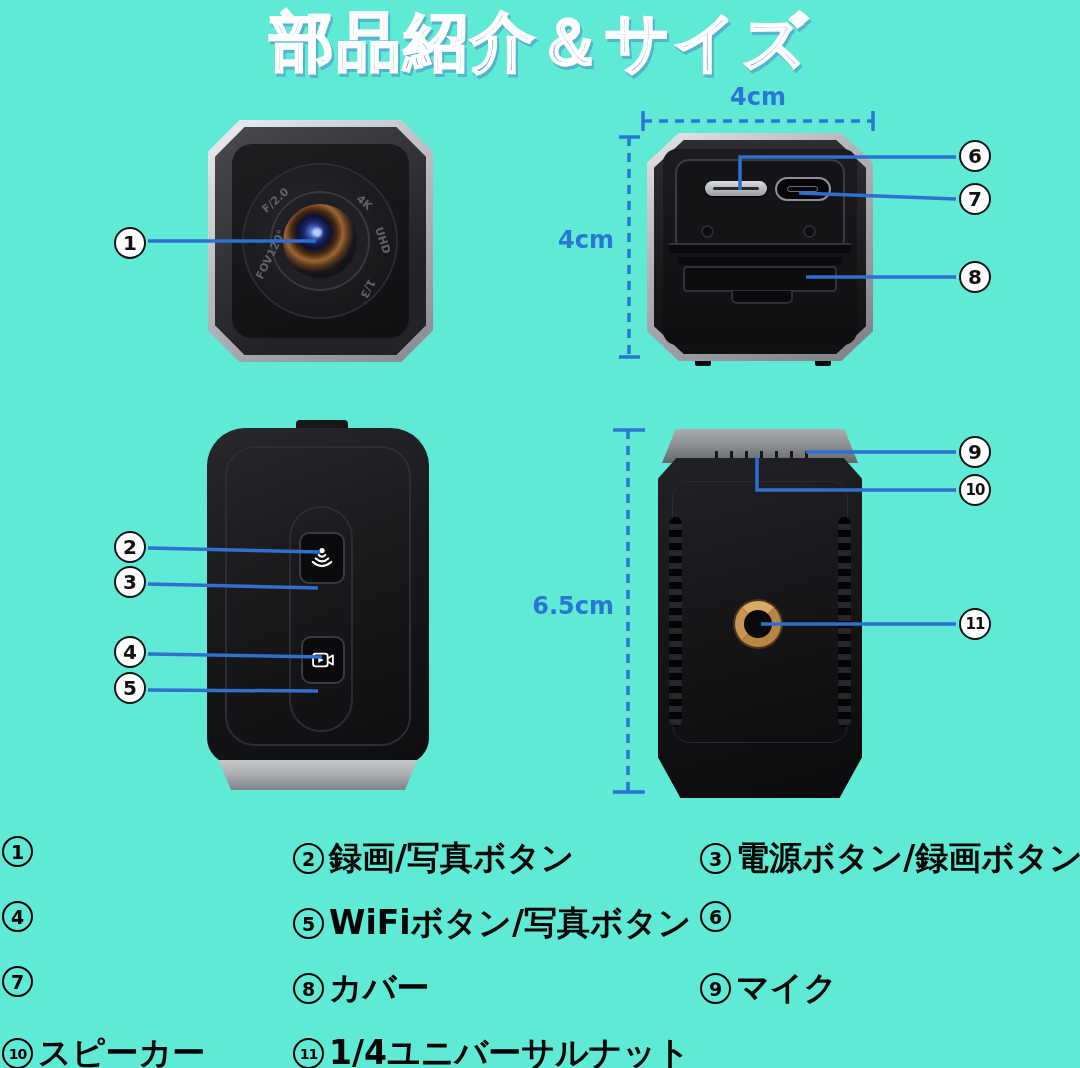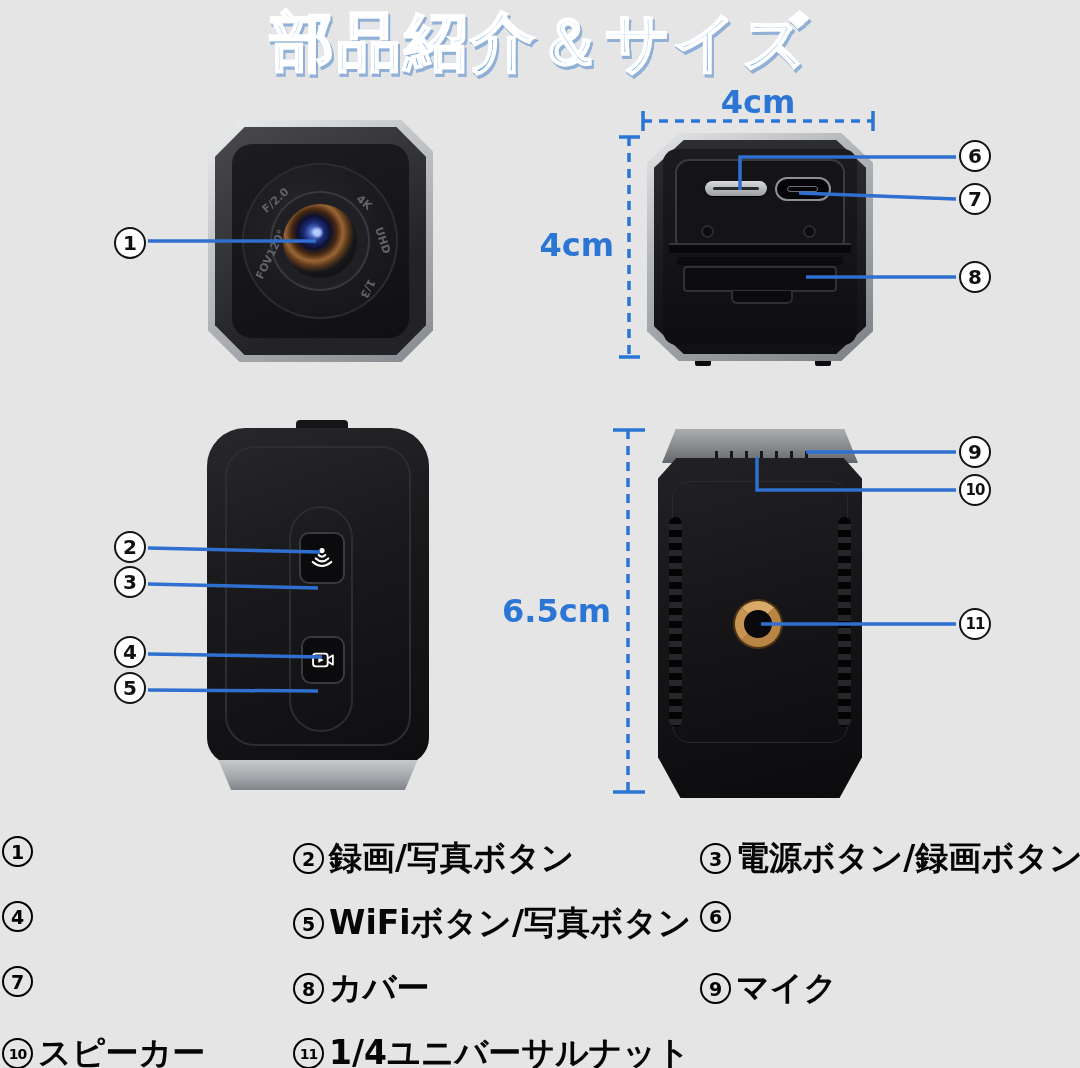--- a/index.html
+++ b/index.html
@@ -1,37 +1,37 @@
 <!DOCTYPE html>
 <html><head>
 <meta charset="utf-8">
 <style>
   * { margin:0; padding:0; box-sizing:border-box; }
   html,body { width:1080px; height:1068px; background:#ffffff; overflow:hidden;
               font-family:"DejaVu Sans","Liberation Sans",sans-serif; }
-  .canvas { position:relative; width:1080px; height:1068px; background:#e5e5e5; }
+  .canvas { position:relative; width:1080px; height:1068px; background:#5eead4; }
 
   
   .title { position:absolute; left:0; top:0; width:1080px; text-align:center;
            font-size:64px; font-weight:800; letter-spacing:3px; line-height:84px;
            color:#4a8cdc;
            background:linear-gradient(180deg,#e8f4fd 0%,#a6cbf2 38%,#4286d8 100%);
            -webkit-background-clip:text; background-clip:text;
            -webkit-text-fill-color:transparent;
            -webkit-text-stroke:2px #ffffff;
            filter:drop-shadow(2px 3px 0 rgba(74,134,200,.55)); }
 
   
   .abs { position:absolute; }
   .badge { position:absolute; width:32px; height:32px; border:2.5px solid #141414;
            border-radius:50%; background:#fff; color:#111; font-weight:800;
            font-size:20px; display:flex; align-items:center; justify-content:center;
            z-index:6; }
   .badge.two { font-size:15px; letter-spacing:-1px; }
-  .dim-label { position:absolute; color:#2b76d5; font-weight:800; font-size:32px; z-index:6; }
+  .dim-label { position:absolute; color:#2b76d5; font-weight:800; font-size:24px; z-index:6; }
   svg.overlay { position:absolute; left:0; top:0; z-index:5; }
 
   
   .fv { left:208px; top:120px; width:225px; height:242px; z-index:1; }
   .oct { clip-path:polygon(14% 0,86% 0,100% 13%,100% 87%,86% 100%,14% 100%,0 87%,0 13%); }
   .fv-outer { position:absolute; inset:0; background:linear-gradient(150deg,#eceeef 0%,#c3c6c9 35%,#85898d 100%); }
   .fv-mid   { position:absolute; inset:7px; background:linear-gradient(150deg,#4a4a4e,#232327 70%); }
   .fv-face  { position:absolute; inset:24px; border-radius:20px; background:linear-gradient(160deg,#1d1d20,#101012); }
   .lens-o { position:absolute; left:34px; top:43px; width:156px; height:156px; border-radius:50%;
             background:radial-gradient(circle at 40% 35%, #26262a 0%, #1a1a1d 60%, #121214 100%);
@@ -219,21 +219,21 @@
       <path d="M956,199 L799,193"></path>
       <path d="M956,277 L806,277"></path>
       <path d="M956,452 L806,452"></path>
       <path d="M956,490 L757,490 L757,457"></path>
       <path d="M956,624 L761,624"></path>
     </g>
   </svg>
 
   <div class="dim-label" style="left:700px; top:83px; width:116px; text-align:center;">4cm</div>
   <div class="dim-label" style="left:520px; top:226px; width:94px; text-align:right;">4cm</div>
-  <div class="dim-label" style="left:502px; top:592px; width:112px; ">6.5cm</div>
+  <div class="dim-label" style="left:502px; top:592px; width:112px; text-align:right;">6.5cm</div>
 
   <div class="badge" style="left:114px; top:227px;">1</div>
   <div class="badge" style="left:114px; top:531px;">2</div>
   <div class="badge" style="left:114px; top:566px;">3</div>
   <div class="badge" style="left:114px; top:636px;">4</div>
   <div class="badge" style="left:114px; top:672px;">5</div>
   <div class="badge" style="left:959px; top:140px;">6</div>
   <div class="badge" style="left:959px; top:183px;">7</div>
   <div class="badge" style="left:959px; top:261px;">8</div>
   <div class="badge" style="left:959px; top:436px;">9</div>

